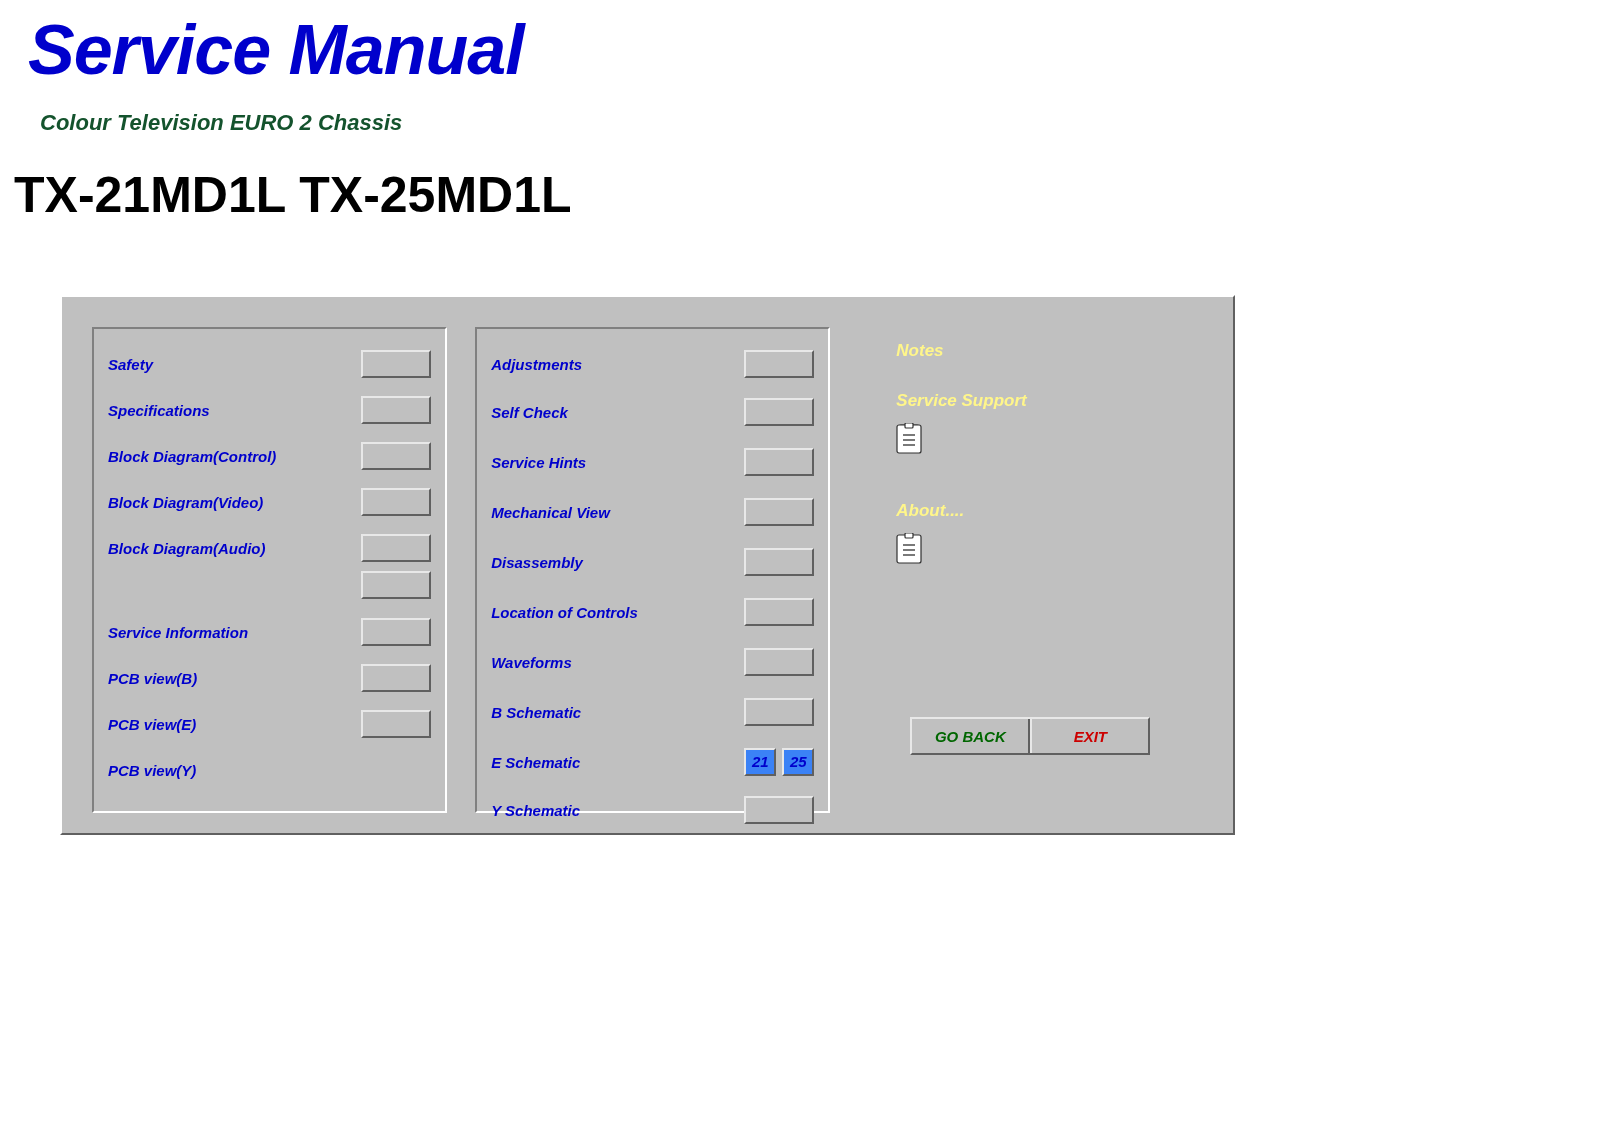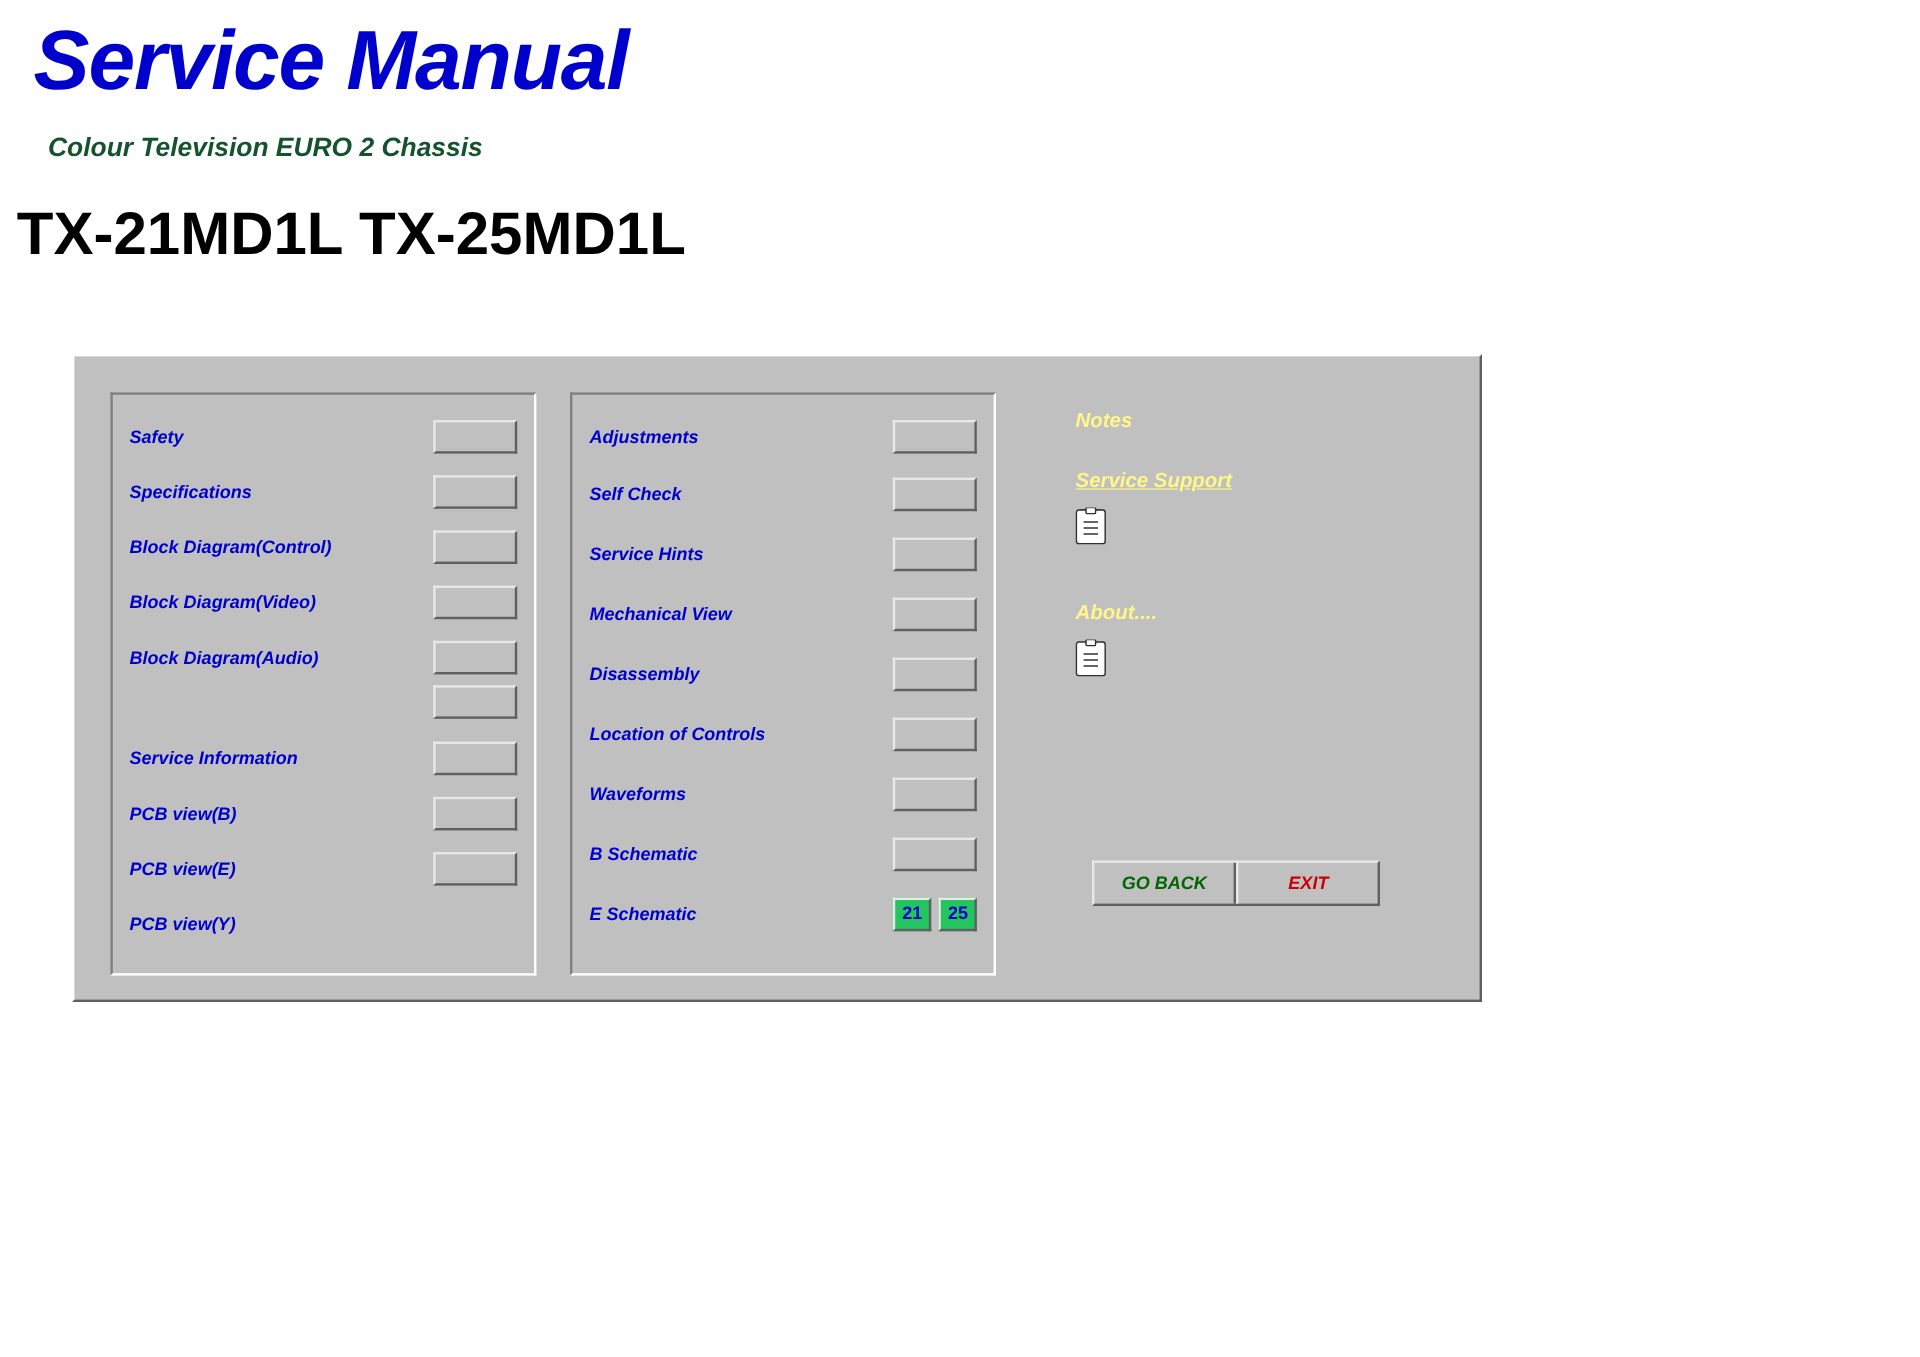--- a/index.html
+++ b/index.html
@@ -87,47 +87,48 @@
       border-bottom: 2px solid #606060;
       cursor: pointer;
     }
     .box-pair {
       display: flex;
       gap: 6px;
     }
     .small-box {
       width: 32px;
       height: 28px;
-      background: #22c55e;
+      background: #3b82f6;
       border-top: 2px solid #e8e8e8;
       border-left: 2px solid #e8e8e8;
       border-right: 2px solid #606060;
       border-bottom: 2px solid #606060;
       font-size: 15px;
       font-weight: bold;
+      font-style: italic;
       color: #0000cc;
       text-align: center;
       line-height: 23px;
       cursor: pointer;
     }
     .extra-box-row {
       display: flex;
       justify-content: flex-end;
       height: 38px;
       align-items: flex-start;
     }
     .section-heading {
       font-size: 17px;
       font-weight: bold;
       font-style: italic;
       color: #fff68a;
       margin: 6px 0 0 24px;
     }
     .section-heading.notes { margin-top: 2px; margin-bottom: 30px; }
-    .section-heading.support { margin-bottom: 12px; text-decoration: underline; }
+    .section-heading.support { margin-bottom: 12px; }
     .section-heading.about { margin-top: 46px; margin-bottom: 12px; }
     .doc-icon {
       margin-left: 24px;
       width: 28px;
       height: 32px;
       cursor: pointer;
     }
     .doc-icon svg { width: 28px; height: 32px; }
     .nav-buttons {
       position: absolute;
@@ -244,20 +245,24 @@
         <a class="link-label">B Schematic</a>
         <div class="box-button"></div>
       </div>
       <div class="row tall">
         <a class="link-label">E Schematic</a>
         <div class="box-pair">
           <div class="small-box">21</div>
           <div class="small-box">25</div>
         </div>
       </div>
+      <div class="row">
+        <a class="link-label">Y Schematic</a>
+        <div class="box-button"></div>
+      </div>
     </div>
 
     <div class="col-section right">
       <div class="section-heading notes">Notes</div>
 
       <div class="section-heading support">Service Support</div>
       <div class="doc-icon">
         <svg viewBox="0 0 28 32">
           <rect x="3" y="2" width="20" height="26" rx="2" fill="#ffffff" stroke="#404040" stroke-width="1.2"></rect>
           <path d="M3 2 h20 a2 2 0 0 1 2 2 v24 a2 2 0 0 1 -2 2 h-20 a2 2 0 0 1 -2 -2 v-24 a2 2 0 0 1 2 -2 z" fill="#ffffff" stroke="#303030" stroke-width="1.2"></path>

